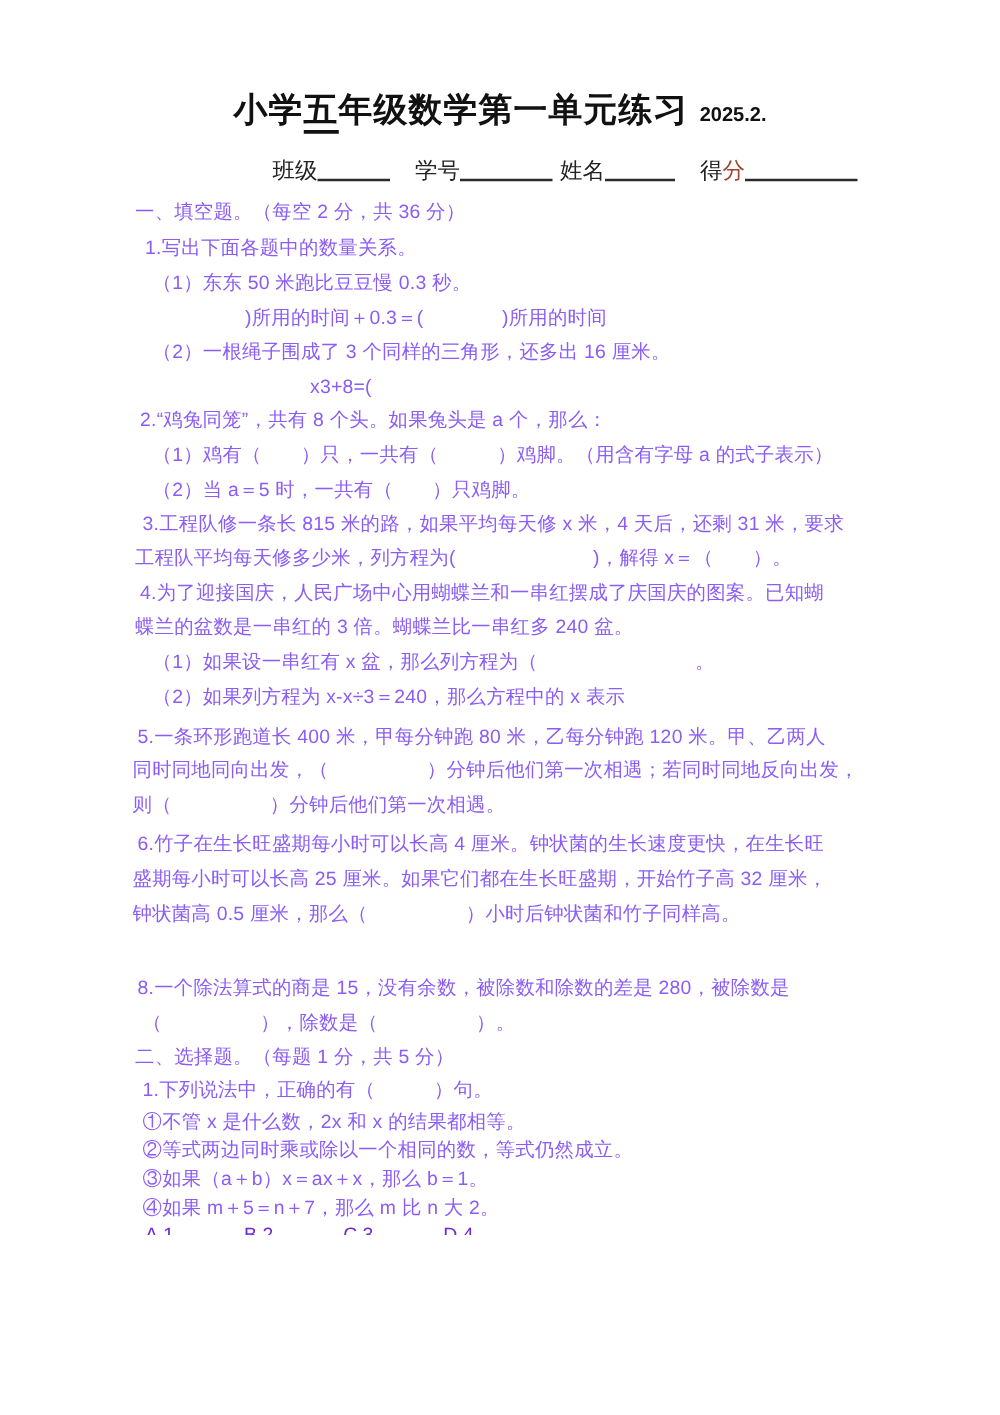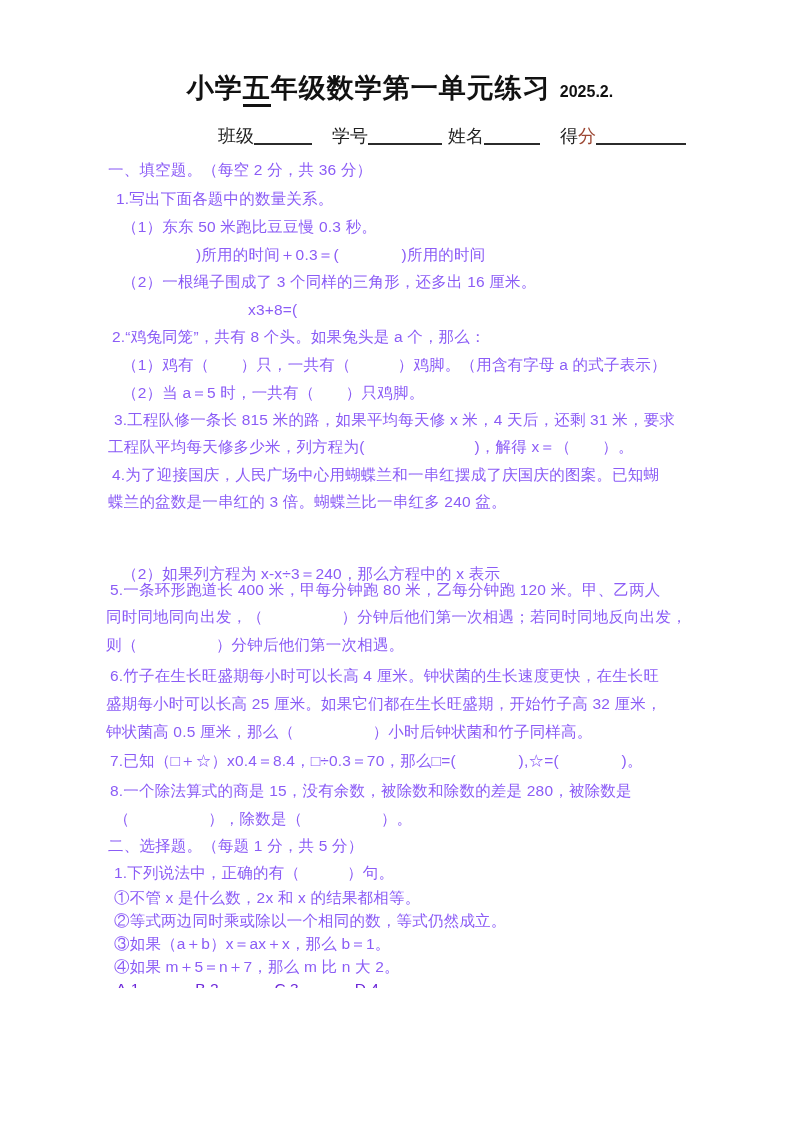--- a/index.html
+++ b/index.html
@@ -82,21 +82,21 @@
   .l4  { top: 271px; left: 122px; }
   .l5  { top: 299px; left: 248px; }
   .l6  { top: 326px; left: 112px; }
   .l7  { top: 354px; left: 122px; }
   .l8  { top: 382px; left: 122px; }
   .l9  { top: 409px; left: 114px; }
   .l10 { top: 436px; left: 108px; }
   .l11 { top: 464px; left: 112px; }
   .l12 { top: 491px; left: 108px; }
   .l13 { top: 519px; left: 122px; }
-  .l14 { top: 563px; left: 122px; }
+  .l14 { top: 547px; left: 122px; }
   .l15 { top: 579px; left: 110px; }
   .l16 { top: 606px; left: 106px; }
   .l17 { top: 634px; left: 106px; }
   .l18 { top: 665px; left: 110px; }
   .l19 { top: 693px; left: 106px; }
   .l20 { top: 721px; left: 106px; }
   .l21 { top: 750px; left: 110px; }
   .l22 { top: 780px; left: 110px; }
   .l23 { top: 808px; left: 114px; }
   .l24 { top: 835px; left: 108px; }
@@ -145,28 +145,28 @@
   <div class="ln l3">)所用的时间＋0.3＝(　　　　)所用的时间</div>
   <div class="ln l4">（2）一根绳子围成了 3 个同样的三角形，还多出 16 厘米。</div>
   <div class="ln l5">x3+8=(</div>
   <div class="ln l6">2.“鸡兔同笼”，共有 8 个头。如果兔头是 a 个，那么：</div>
   <div class="ln l7">（1）鸡有（　　）只，一共有（　　　）鸡脚。（用含有字母 a 的式子表示）</div>
   <div class="ln l8">（2）当 a＝5 时，一共有（　　）只鸡脚。</div>
   <div class="ln l9">3.工程队修一条长 815 米的路，如果平均每天修 x 米，4 天后，还剩 31 米，要求</div>
   <div class="ln l10">工程队平均每天修多少米，列方程为(　　　　　　　)，解得 x＝（　　）。</div>
   <div class="ln l11">4.为了迎接国庆，人民广场中心用蝴蝶兰和一串红摆成了庆国庆的图案。已知蝴</div>
   <div class="ln l12">蝶兰的盆数是一串红的 3 倍。蝴蝶兰比一串红多 240 盆。</div>
+  <div class="ln l13">（1）如果设一串红有 x 盆，那么列方程为（　　　　　　　　。</div>
   <div class="ln l14">（2）如果列方程为 x-x÷3＝240，那么方程中的 x 表示</div>
   <div class="ln l15">5.一条环形跑道长 400 米，甲每分钟跑 80 米，乙每分钟跑 120 米。甲、乙两人</div>
   <div class="ln l16">同时同地同向出发，（　　　　　）分钟后他们第一次相遇；若同时同地反向出发，</div>
   <div class="ln l17">则（　　　　　）分钟后他们第一次相遇。</div>
   <div class="ln l18">6.竹子在生长旺盛期每小时可以长高 4 厘米。钟状菌的生长速度更快，在生长旺</div>
   <div class="ln l19">盛期每小时可以长高 25 厘米。如果它们都在生长旺盛期，开始竹子高 32 厘米，</div>
   <div class="ln l20">钟状菌高 0.5 厘米，那么（　　　　　）小时后钟状菌和竹子同样高。</div>
-  <div class="ln l21">7.已知（□＋☆）x0.4＝8.4，□÷0.3＝70，那么□=(　　　　),☆=(　　　　)。</div>
   <div class="ln l22">8.一个除法算式的商是 15，没有余数，被除数和除数的差是 280，被除数是</div>
   <div class="ln l23">（　　　　　），除数是（　　　　　）。</div>
 
   <div class="ln l24">二、选择题。（每题 1 分，共 5 分）</div>
   <div class="ln l25">1.下列说法中，正确的有（　　　）句。</div>
   <div class="ln l26">①不管 x 是什么数，2x 和 x 的结果都相等。</div>
   <div class="ln l27">②等式两边同时乘或除以一个相同的数，等式仍然成立。</div>
   <div class="ln l28">③如果（a＋b）x＝ax＋x，那么 b＝1。</div>
   <div class="ln l29">④如果 m＋5＝n＋7，那么 m 比 n 大 2。</div>
 

